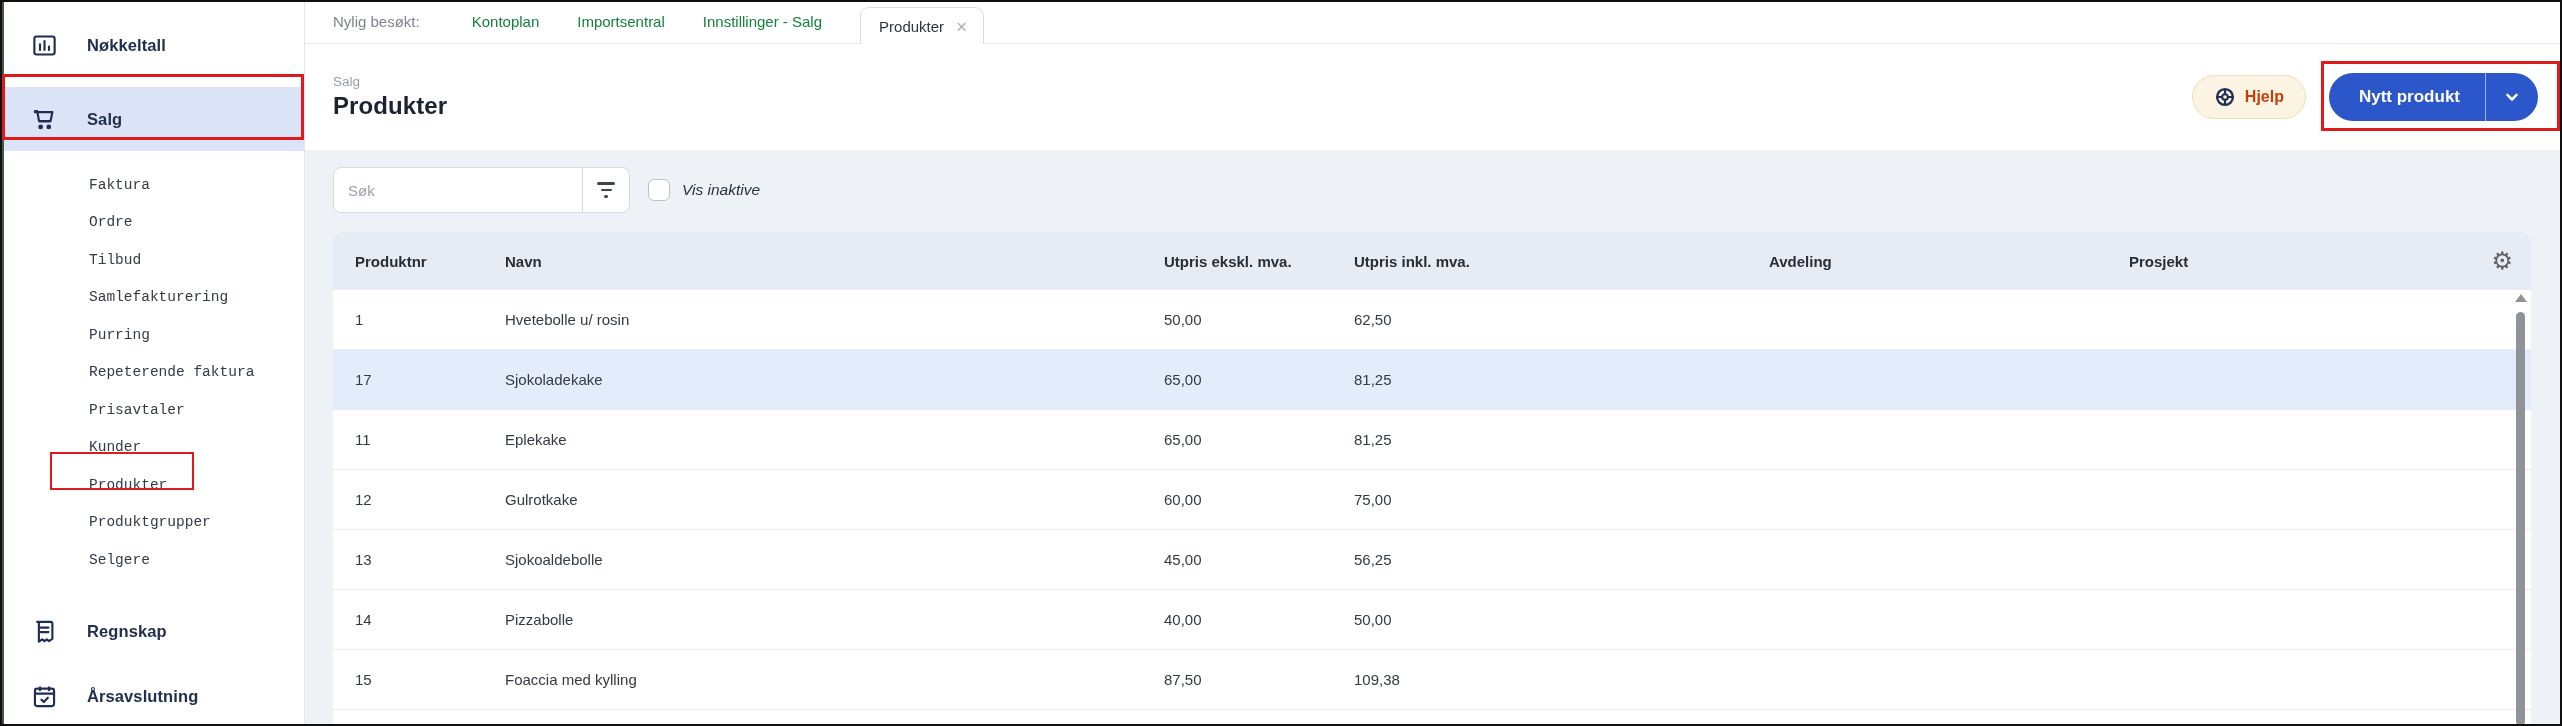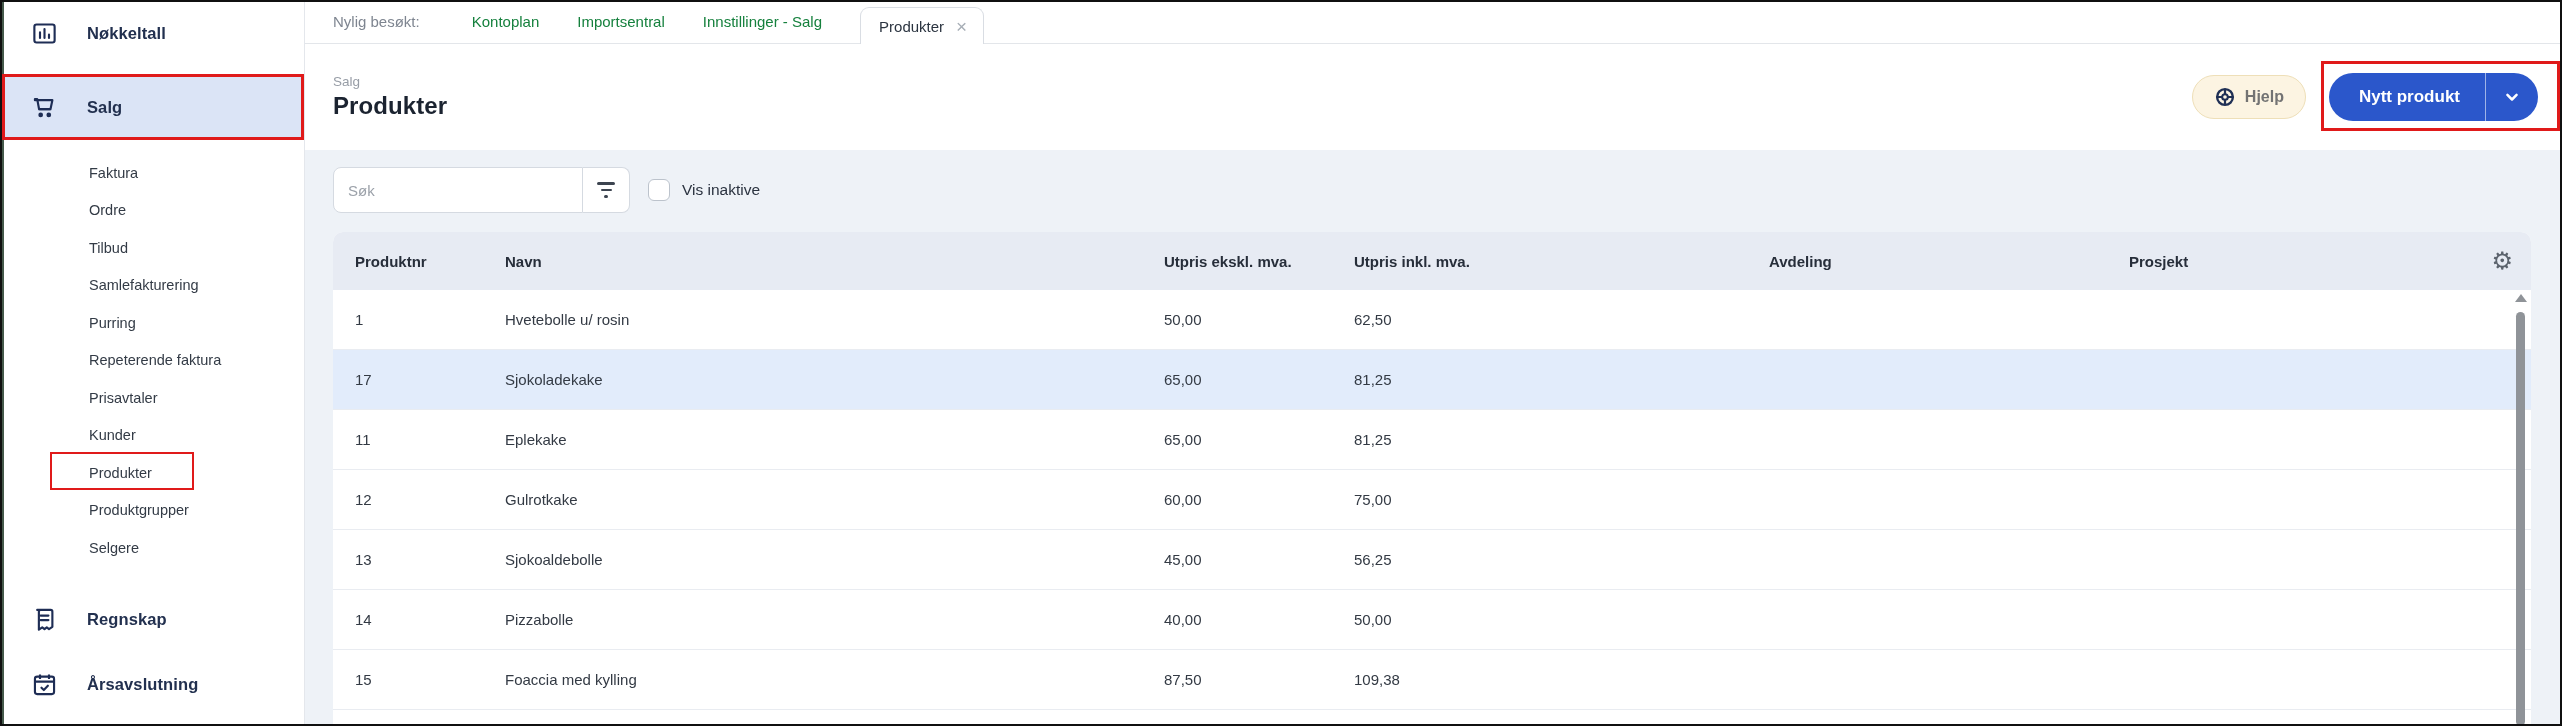--- a/index.html
+++ b/index.html
@@ -7,26 +7,26 @@
        font-family:"Liberation Sans","DejaVu Sans",sans-serif;
        -webkit-font-smoothing:antialiased;}
   .screen{position:relative;width:2562px;height:726px;background:#fff;overflow:hidden;}
 
   
   .left-strip{position:absolute;left:0;top:0;width:4px;height:726px;background:#45594b;}
   .frame{position:absolute;inset:0;border:2px solid #101010;pointer-events:none;z-index:50;}
 
   
   .sidebar{position:absolute;left:4px;top:0;width:301px;height:726px;background:#fff;
-           border-right:1px solid #e4e7ec;padding-top:8px;box-sizing:border-box;}
+           border-right:1px solid #e4e7ec;padding-top:20px;box-sizing:border-box;}
   .nav-item{display:flex;align-items:center;height:50px;padding-left:27px;gap:29px;cursor:pointer;}
   .nav-item .nav-icon{width:27px;height:27px;color:#1e2d55;flex:0 0 auto;display:flex;align-items:center;justify-content:center;}
   .nav-item .nav-label{font-size:16.5px;font-weight:600;color:#22304f;letter-spacing:.1px;}
   .nav-item.salg{height:64px;margin-top:17px;background:#dbe4f6;}
-  .subnav{margin-top:15px;}
+  .subnav{margin-top:15px;font-family:Liberation Mono, monospace;}
   .sub-item{display:flex;align-items:center;height:37.5px;padding-left:85px;
             font-size:14.5px;color:#333b46;cursor:pointer;}
   .nav-item.regnskap{margin-top:28px;}
   .nav-item.arsav{margin-top:15px;}
 
   
   .main{position:absolute;left:305px;top:0;right:0;height:726px;}
 
   
   .tabbar{height:44px;background:#fff;border-bottom:1px solid #e3e6ea;display:flex;
@@ -41,21 +41,21 @@
 
   
   .page-header{height:106px;background:#fff;display:flex;align-items:center;
                justify-content:space-between;box-sizing:border-box;padding:0 24px 0 28px;}
   .crumb{font-size:13.5px;color:#979da6;margin-bottom:3px;}
   .page-title{margin:0;font-size:24px;font-weight:700;color:#1b2330;letter-spacing:.1px;}
   .header-actions{display:flex;align-items:center;gap:23px;}
   .help-btn{display:flex;align-items:center;gap:9px;height:44px;padding:0 21px;
             border-radius:22px;background:#fcf4e2;border:1px solid #eedfb8;cursor:pointer;
             font-family:inherit;}
-  .help-btn .help-label{font-size:16px;font-weight:600;color:#737373;}
+  .help-btn .help-label{font-size:16px;font-weight:600;color:#c2410c;}
   .help-btn svg{color:#203055;}
   .split-btn{display:flex;height:48px;border-radius:24px;overflow:hidden;background:#2b57cb;}
   .split-main{background:transparent;border:none;color:#fff;font-size:17px;font-weight:600;
               padding:0 25px 0 30px;cursor:pointer;font-family:inherit;}
   .split-divider{width:1px;background:rgba(255,255,255,.55);margin:0;}
   .split-arrow{background:transparent;border:none;width:52px;display:flex;align-items:center;
                justify-content:center;cursor:pointer;color:#fff;}
 
   
   .content{position:absolute;left:0;right:0;top:150px;bottom:0;background:#eef2f7;
@@ -64,21 +64,21 @@
   .search-group{display:flex;height:46px;box-sizing:border-box;}
   .search-input{width:250px;height:46px;box-sizing:border-box;border:1px solid #d5dae1;
                 border-radius:8px 0 0 8px;padding:16px 14px;font-size:15px;color:#2b3340;
                 outline:none;background:#fff;font-family:inherit;}
   .search-input::placeholder{color:#9ba1a9;}
   .filter-btn{width:47px;height:46px;box-sizing:border-box;border:1px solid #d5dae1;
               border-left:none;border-radius:0 8px 8px 0;background:#fff;cursor:pointer;
               display:flex;flex-direction:column;align-items:center;justify-content:center;gap:4px;}
   .filter-btn i{display:block;height:2.4px;background:#3c4450;border-radius:2px;}
   .filter-btn .f1{width:18px;}.filter-btn .f2{width:11px;}.filter-btn .f3{width:4px;}
-  .checkbox-row{display:flex;align-items:center;gap:12px;margin-left:18px;cursor:pointer;}
+  .checkbox-row{display:flex;align-items:center;gap:12px;margin-left:18px;cursor:pointer;font-style:italic;}
   .checkbox{width:22px;height:22px;box-sizing:border-box;border:1.6px solid #bcc3cc;
             border-radius:6px;background:#fff;}
   .checkbox-label{font-size:15.5px;color:#2b3340;}
 
   
   .table-card{position:relative;margin-top:19px;width:2198px;background:#fff;
               border-radius:10px 10px 0 0;height:496px;}
   .trow{display:grid;grid-template-columns:150px 1fr 190px 355px 390px 300px 120px;
         align-items:center;padding:0 12px 0 22px;}
   .thead{height:58px;background:#e7ebf3;border-radius:10px 10px 0 0;

